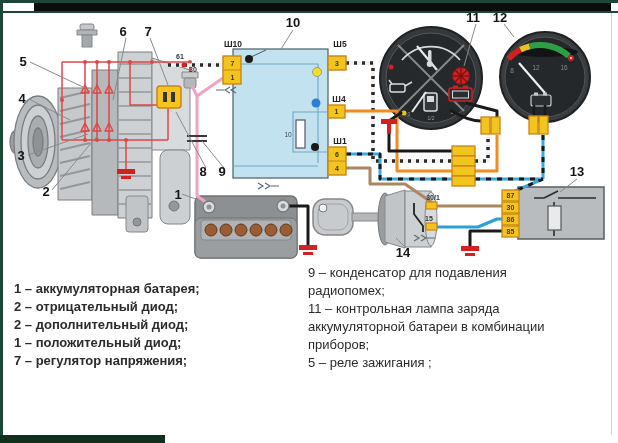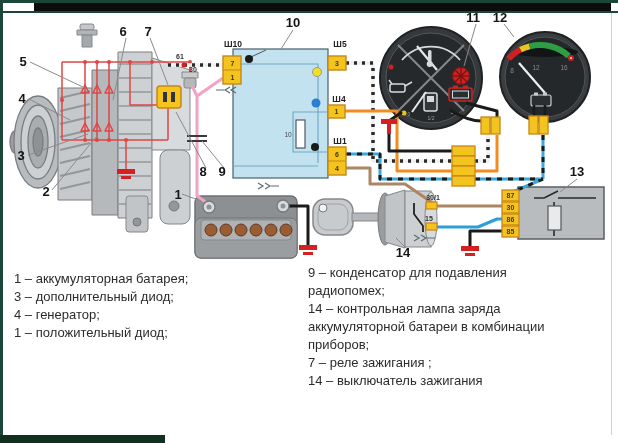--- a/index.html
+++ b/index.html
@@ -1,20 +1,20 @@
 <!DOCTYPE html>
 <html><head>
 <meta charset="utf-8">
 <style>
   html,body{margin:0;padding:0;background:#fff;}
   .stage{position:relative;width:618px;height:443px;background:#fff;overflow:hidden;
          font-family:"Liberation Sans",sans-serif;}
   .stage svg{position:absolute;left:0;top:0;}
   .legend{position:absolute;color:#2b2b2b;font-size:13px;line-height:18px;}
-  .legend-left{left:14px;top:270px;width:288px;}
+  .legend-left{left:14px;top:280px;width:288px;font-weight:bold;}
   .legend-right{left:308px;top:264px;width:252px;}
   
   .lbl{font:bold 13px "Liberation Sans",sans-serif;fill:#141414;text-anchor:middle;}
   .conn{font:bold 8.5px "Liberation Sans",sans-serif;fill:#222;text-anchor:middle;}
   .pin{font:bold 7px "Liberation Sans",sans-serif;fill:#4a3400;text-anchor:middle;}
   .term{font:bold 7px "Liberation Sans",sans-serif;fill:#333;text-anchor:middle;}
   .tick{font:6.5px "Liberation Sans",sans-serif;fill:#878a8d;text-anchor:middle;}
   .tiny{font:5px "Liberation Sans",sans-serif;fill:#9a9da0;text-anchor:middle;}
   .fuse-t{font:6.5px "Liberation Sans",sans-serif;fill:#445;text-anchor:middle;}
 </style>
@@ -412,23 +412,23 @@
   <text class="conn" x="233" y="47">Ш10</text>
   <text class="conn" x="340" y="47">Ш5</text>
   <text class="conn" x="339" y="102">Ш4</text>
   <text class="conn" x="340" y="144">Ш1</text>
   <text class="term" x="433" y="200">30/1</text>
   <text class="term" x="429" y="221">15</text>
 </svg>
 
   <div class="legend legend-left">
     <div>1 – аккумуляторная батарея;</div>
-    <div>3 – дополнительный диод;</div>
-    <div>4 – генератор;</div>
+    <div>2 – отрицательный диод;</div>
+    <div>2 – дополнительный диод;</div>
     <div>1 – положительный диод;</div>
+    <div>7 – регулятор напряжения;</div>
   </div>
   <div class="legend legend-right">
     <div>9 – конденсатор для подавления радиопомех;</div>
-    <div>14 – контрольная лампа заряда аккумуляторной батареи в комбинации приборов;</div>
-    <div>7 – реле зажигания ;</div>
-    <div>14 – выключатель зажигания</div>
+    <div>11 – контрольная лампа заряда аккумуляторной батареи в комбинации приборов;</div>
+    <div>5 – реле зажигания ;</div>
   </div>
 </div>
 
 </body></html>

